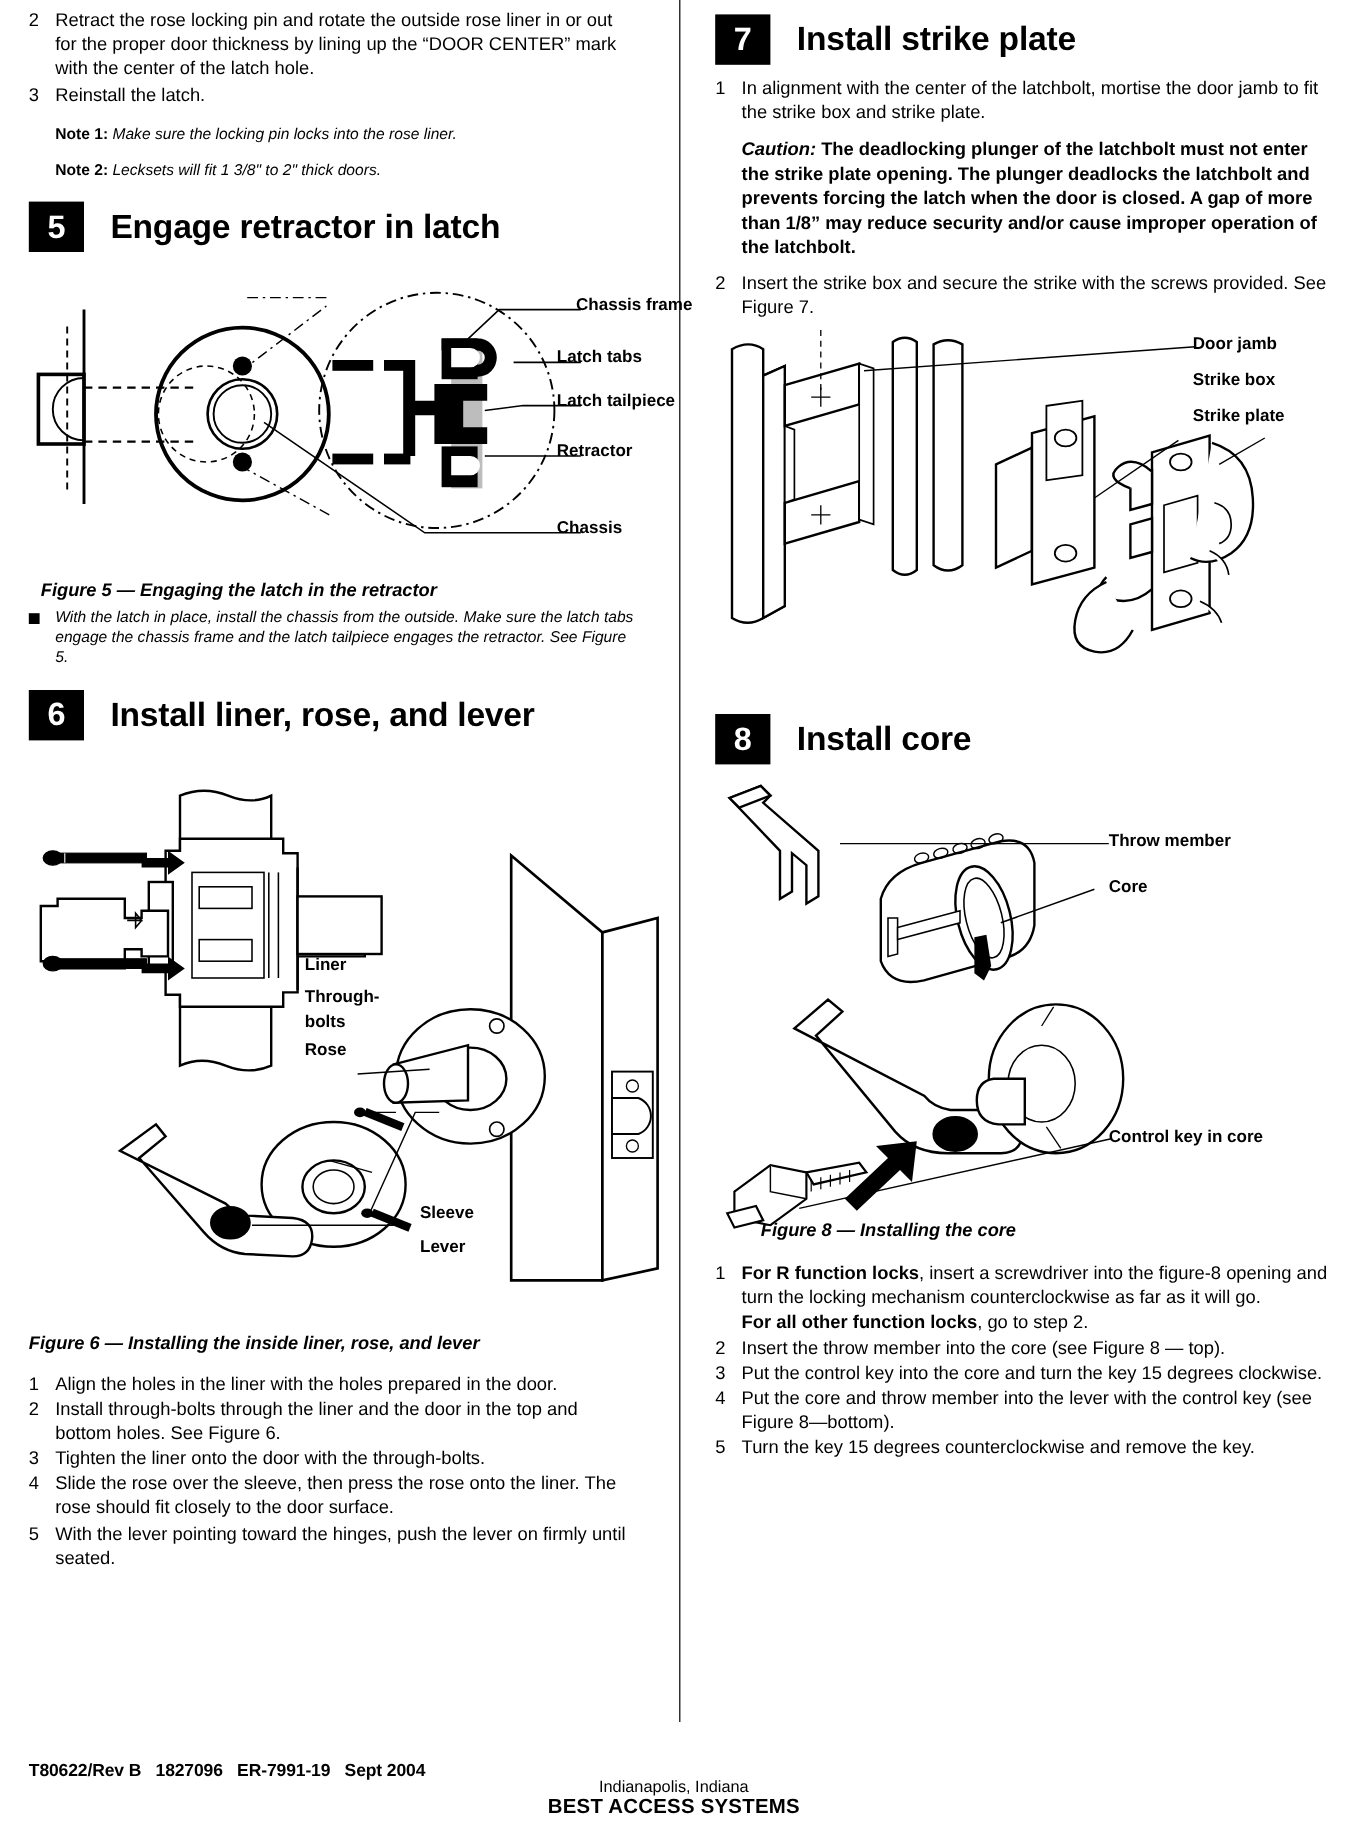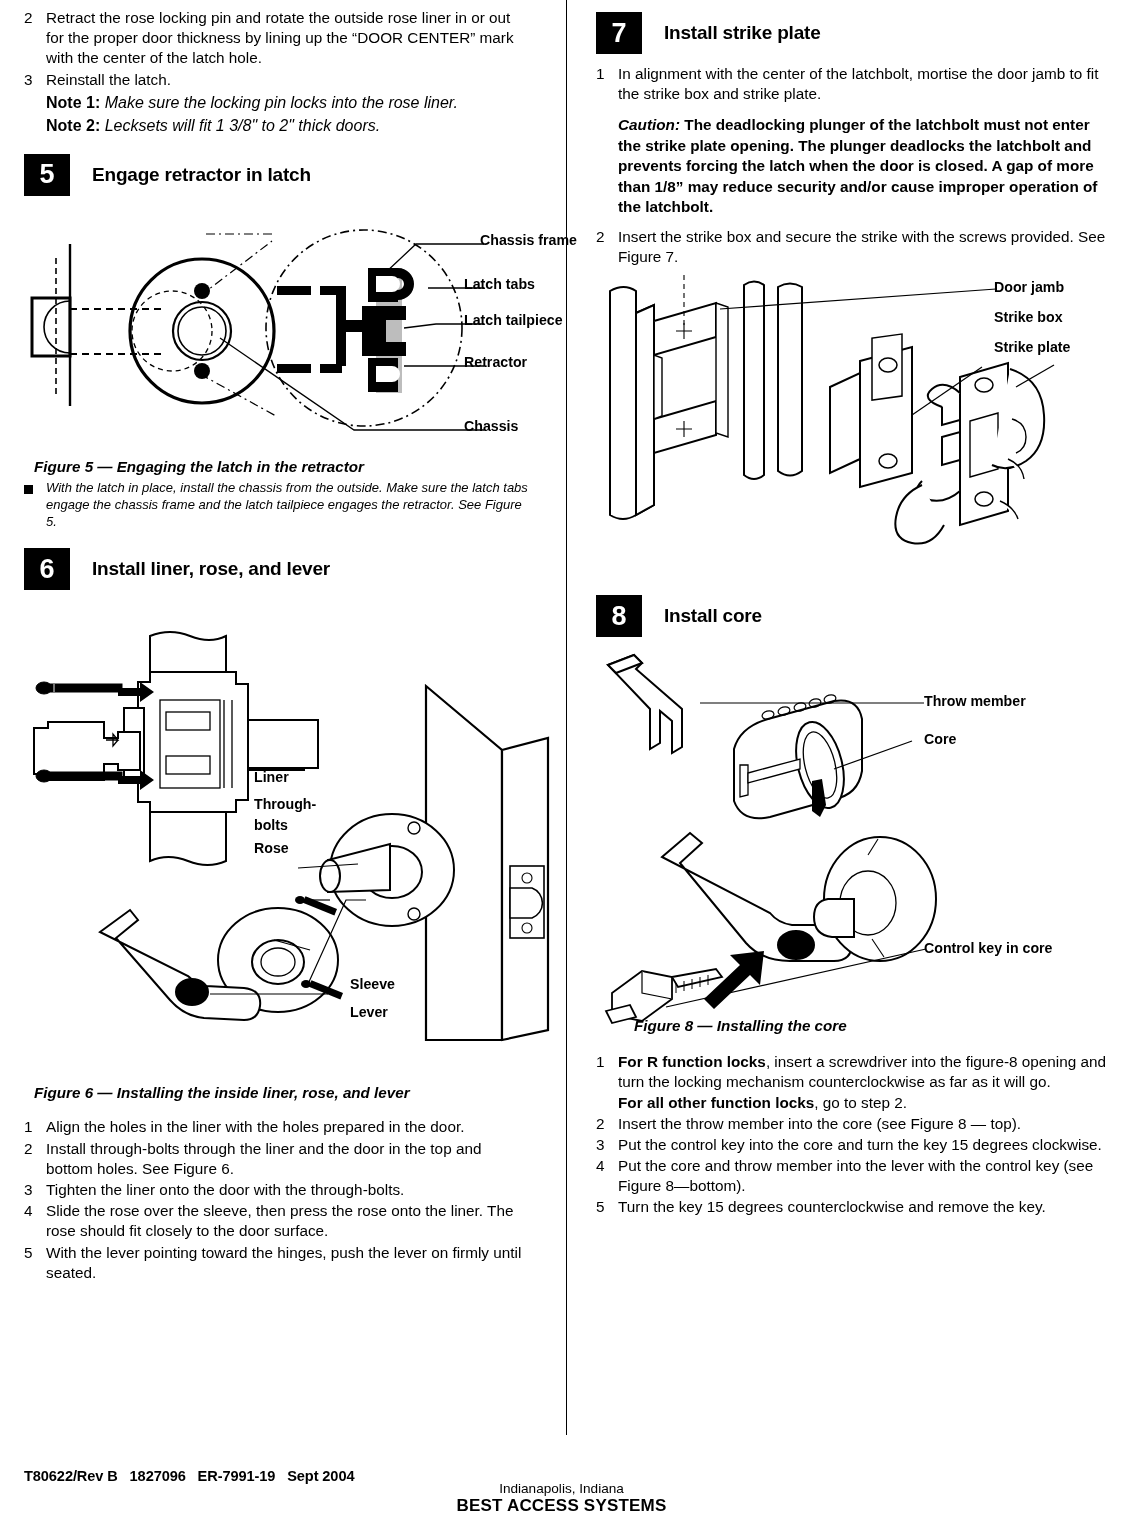--- a/index.html
+++ b/index.html
@@ -65,23 +65,23 @@
     padding-top: 2px;
   }
   .bsq i {
     display: inline-block;
     width: 9px; height: 9px;
     background: #000;
   }
   .bullet-item .txt { flex: 1 1 auto; }
 
   .note {
-    font-size: 16px;
+    font-size: 13px;
     line-height: 1.32;
-    margin: 2px 0 0 22px;
+    margin: 13px 0 0 22px;
   }
   .note b { font-weight: bold; }
   .note i { font-style: italic; }
 
   .caution {
     font-size: 15.3px;
     line-height: 1.34;
     font-weight: bold;
     margin: 11px 0 0 22px;
   }
@@ -99,31 +99,31 @@
     background: #000;
     color: #fff;
     font-size: 27px;
     font-weight: bold;
     display: flex;
     align-items: center;
     justify-content: center;
     flex: 0 0 46px;
   }
   .step-title {
-    font-size: 19px;
+    font-size: 28px;
     font-weight: bold;
     margin-left: 22px;
     letter-spacing: -0.2px;
   }
 
   .fig-caption {
     font-size: 15.2px;
     font-style: italic;
     font-weight: bold;
-    margin-top: 2px;
+    margin-top: 14px;
   }
 
   .figwrap { position: relative; }
   .calloutlabel {
     position: absolute;
     font-size: 14.2px;
     font-weight: bold;
     white-space: nowrap;
   }
   svg { display: block; }
@@ -329,21 +329,21 @@
         </g>
       </svg>
       <div class="calloutlabel" style="left:244px; top:169px;">Liner</div>
       <div class="calloutlabel" style="left:244px; top:196px;">Through-</div>
       <div class="calloutlabel" style="left:244px; top:217px;">bolts</div>
       <div class="calloutlabel" style="left:244px; top:240px;">Rose</div>
       <div class="calloutlabel" style="left:340px; top:376px;">Sleeve</div>
       <div class="calloutlabel" style="left:340px; top:404px;">Lever</div>
     </div>
 
-    <div class="fig-caption" style="margin-left:10px; margin-top:14px;">Figure 6 — Installing the inside liner, rose, and lever</div>
+    <div class="fig-caption" style="margin-top:14px;">Figure 6 — Installing the inside liner, rose, and lever</div>
 
     <ul class="numlist" style="margin-top:16px;">
       <li>
         <span class="num">1</span>
         <span class="txt">Align the holes in the liner with the holes prepared in the door.</span>
       </li>
       <li>
         <span class="num">2</span>
         <span class="txt">Install through-bolts through the liner and the door in the top and bottom holes. See Figure 6.</span>
       </li>

